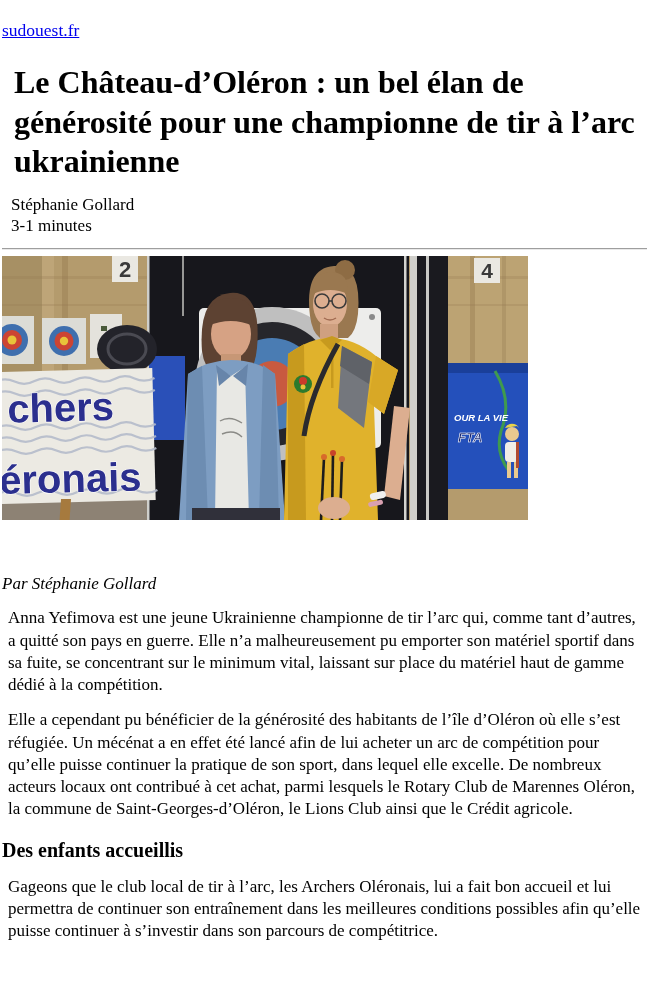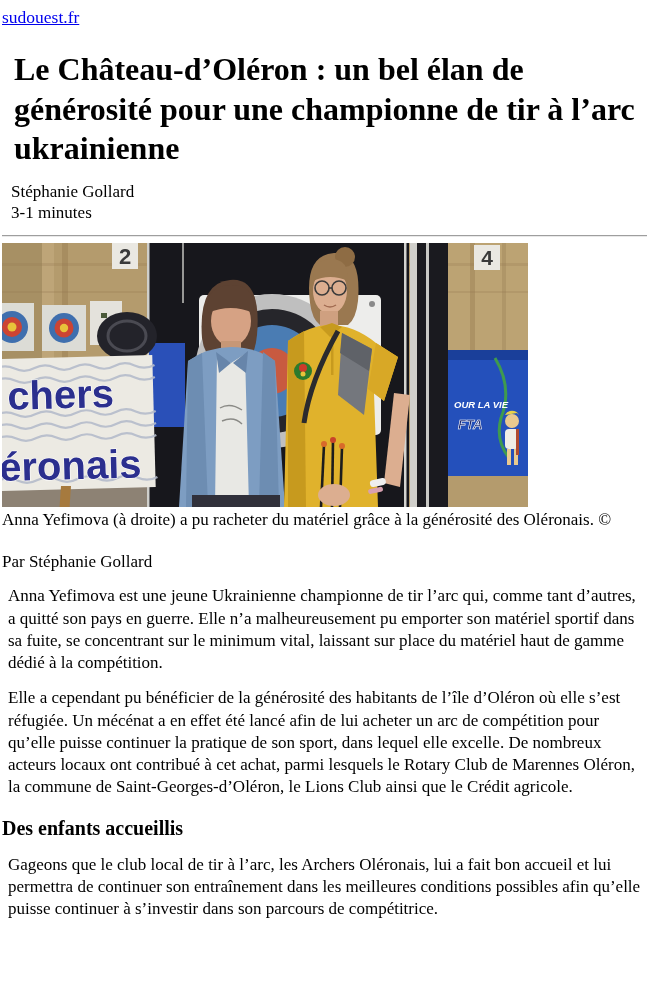--- a/index.html
+++ b/index.html
@@ -15,21 +15,21 @@
     line-height: 1.31;
   }
   .page {
     padding: 2px 3px 0 2px;
   }
   a.site-link {
     color: #0000ee;
     text-decoration: underline;
     font-size: 17.5px;
     display: inline-block;
-    margin-top: 4px;
+    margin-top: 17px;
   }
   h1.article-title {
     font-size: 32px;
     line-height: 1.23;
     font-weight: bold;
     margin: 21px 0 14px 12px;
   }
   .byline-block {
     font-size: 17px;
     line-height: 1.23;
@@ -53,21 +53,22 @@
   figcaption.photo-caption {
     margin-top: 3px;
     font-size: 17px;
     line-height: 1.2;
   }
   p {
     margin: 13px 6px;
   }
   p.meta {
     line-height: 1.22;
-    margin: 21px 0 13px 0;
+    margin: 30px 0 13px 0;
+    font-style: italic;
   }
   h2.section-heading {
     font-size: 20px;
     font-weight: bold;
     margin: 16px 0 11px 0;
   }
 </style>
 </head>
 <body>
 
@@ -248,21 +249,21 @@
           <circle cx="340" cy="203" r="3" fill="#d86a2a"></circle>
         </g>
         <path d="M392,150 l16,2 l-10,92 l-16,-4 z" fill="#dcae90"></path>
         <ellipse cx="332" cy="252" rx="16" ry="11" fill="#dcae90"></ellipse>
         <rect x="368" y="236" width="16" height="7" rx="3" fill="#efefef" transform="rotate(-12 376 240)"></rect>
         <rect x="366" y="245" width="15" height="5" rx="2.5" fill="#d8a0b0" transform="rotate(-12 373 247)"></rect>
       </g>
     </svg>
 
     <figcaption class="photo-caption">
-      <span>Anna Yefimova (à droite) a pu racheter du matériel grâce à la générosité des Oléronais. ©</span><br>
+      <br>
     </figcaption>
   </figure>
 
   <p class="meta">
     <span>Par Stéphanie Gollard</span><br>
   </p>
 
   <p>Anna Yefimova est une jeune Ukrainienne championne de tir l’arc qui, comme tant d’autres, a quitté son pays en guerre. Elle n’a malheureusement pu emporter son matériel sportif dans sa fuite, se concentrant sur le minimum vital, laissant sur place du matériel haut de gamme dédié à la compétition.</p>
   <p>Elle a cependant pu bénéficier de la générosité des habitants de l’île d’Oléron où elle s’est réfugiée. Un mécénat a en effet été lancé afin de lui acheter un arc de compétition pour qu’elle puisse continuer la pratique de son sport, dans lequel elle excelle. De nombreux acteurs locaux ont contribué à cet achat, parmi lesquels le Rotary Club de Marennes Oléron, la commune de Saint-Georges-d’Oléron, le Lions Club ainsi que le Crédit agricole.</p>
 

